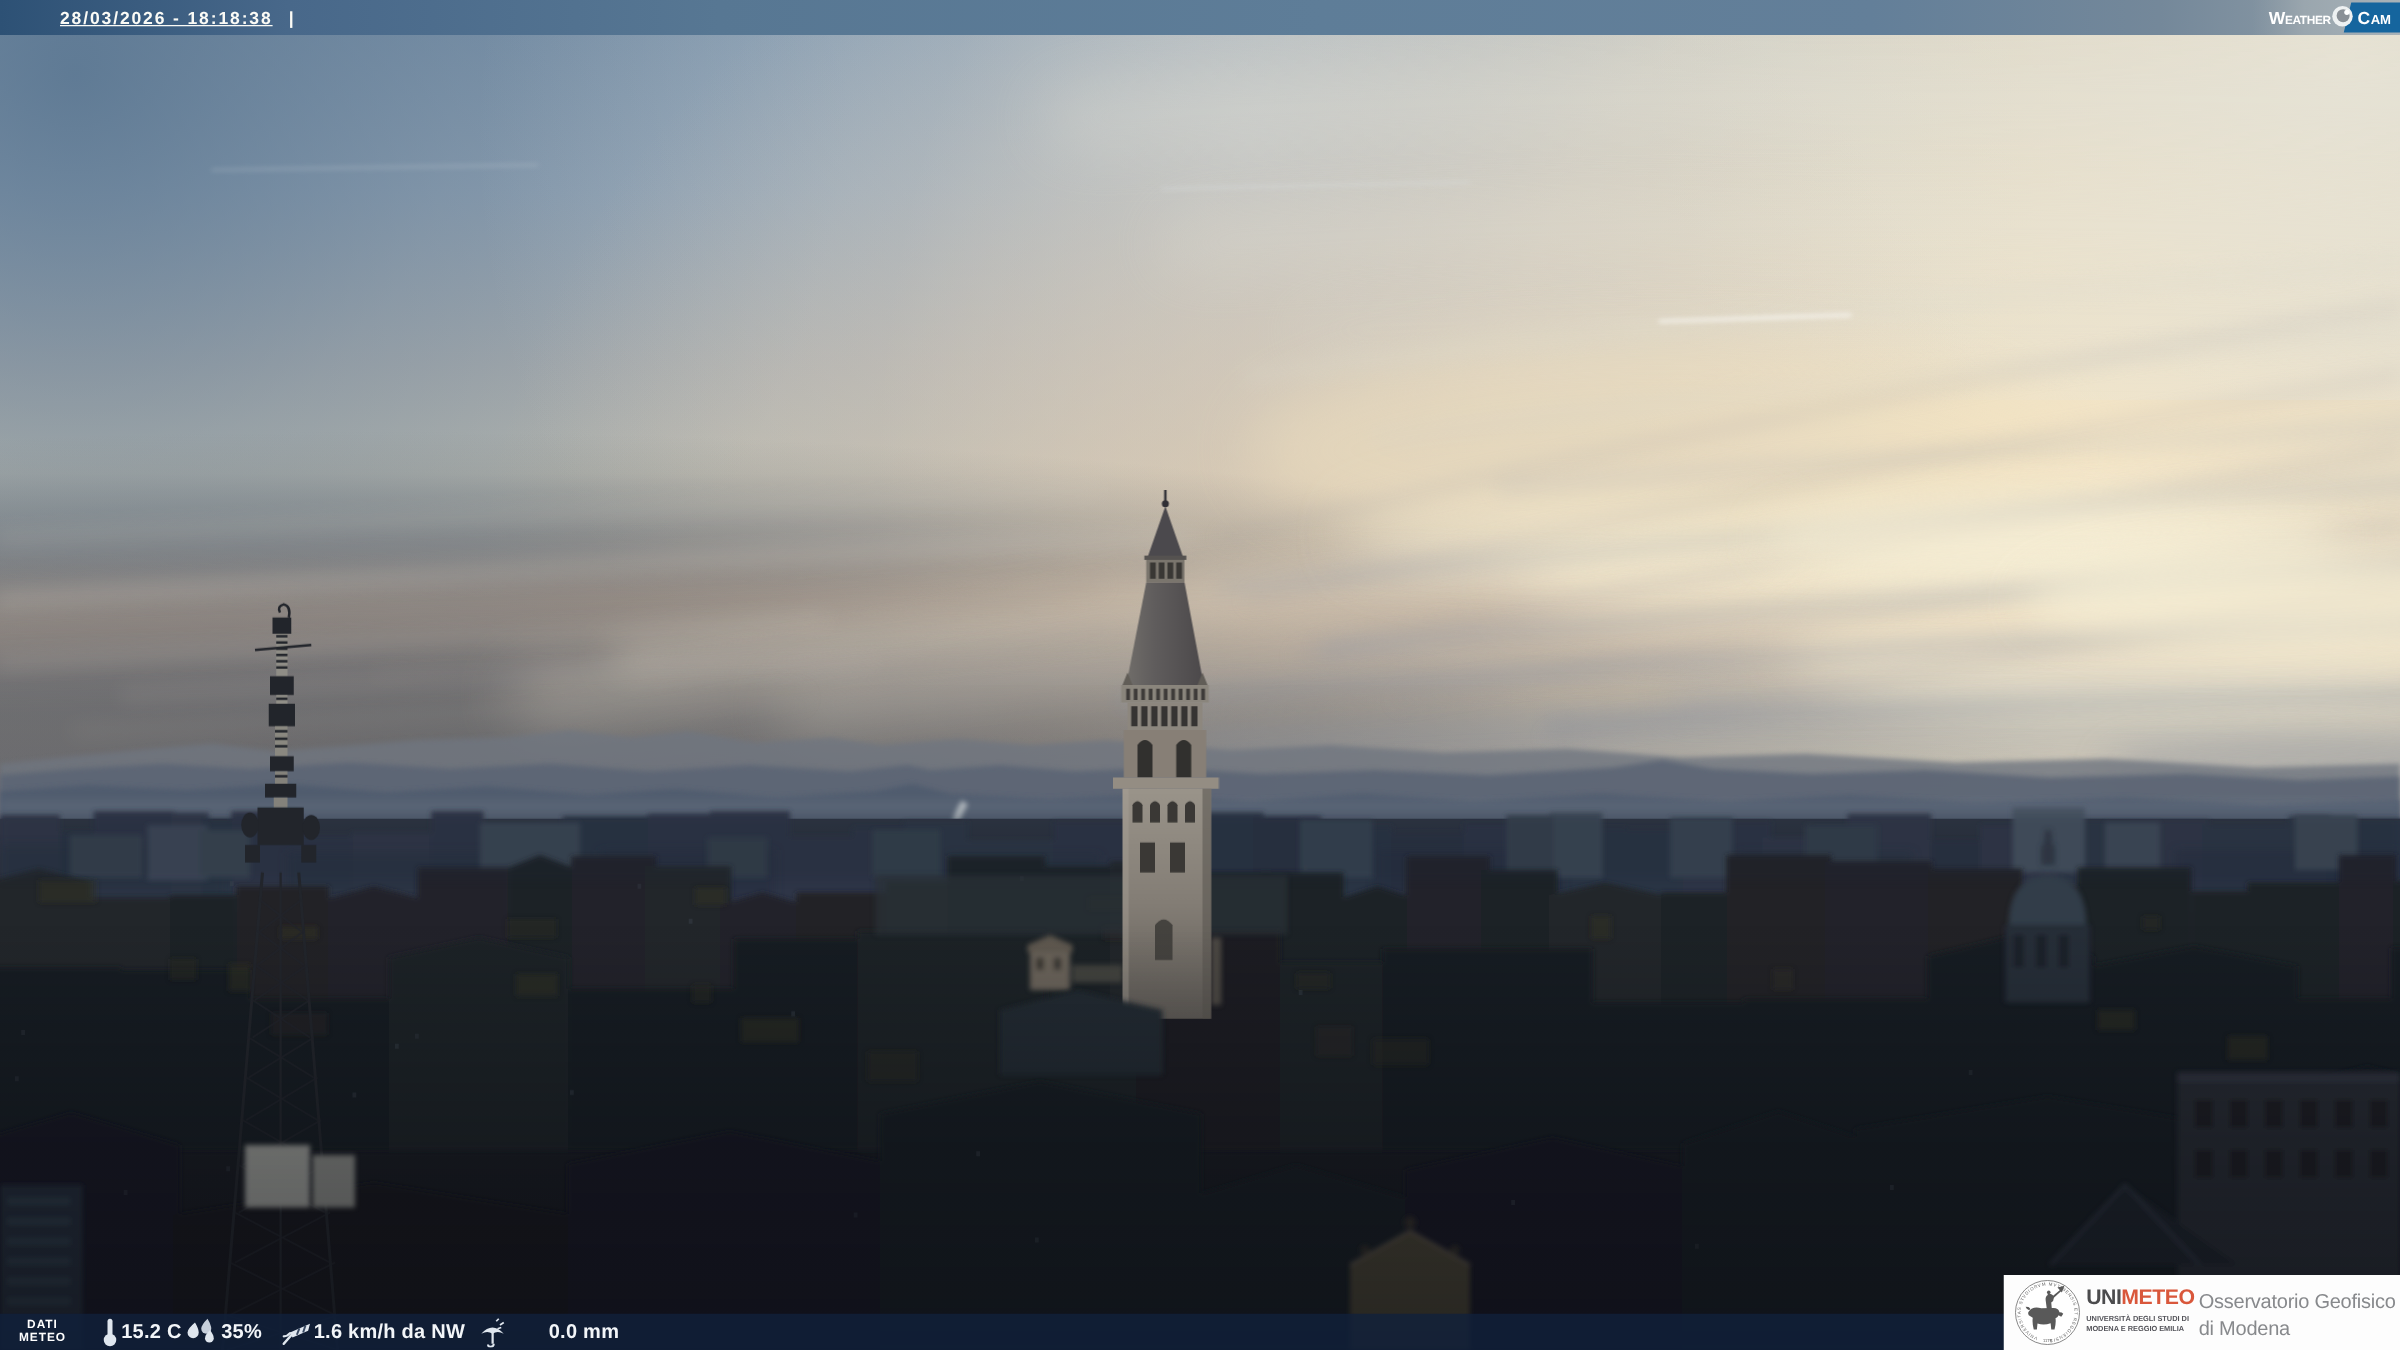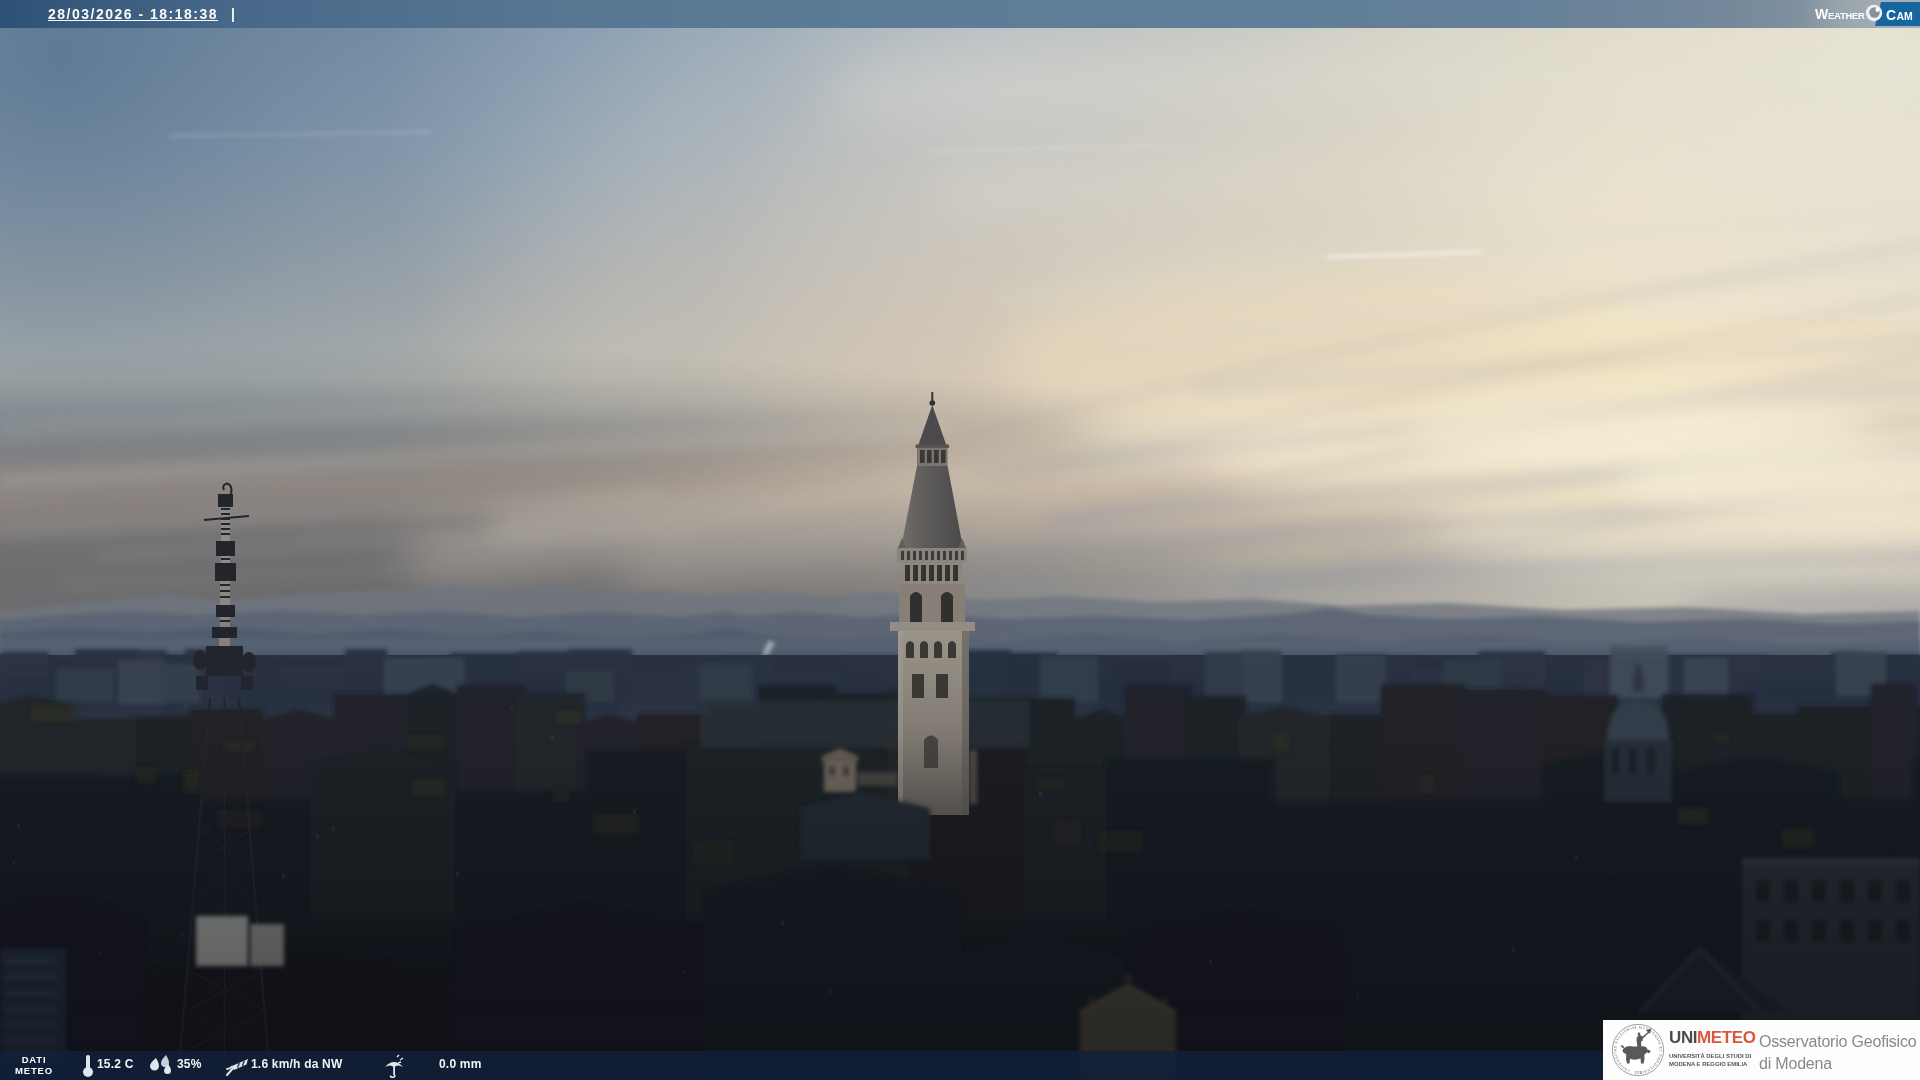--- a/index.html
+++ b/index.html
@@ -5,21 +5,21 @@
   html,body{margin:0;padding:0;width:1920px;height:1080px;overflow:hidden;background:#000;
     font-family:"Liberation Sans", sans-serif;}
   #scene{position:absolute;left:0;top:0;width:1920px;height:1080px;}
   #topbar{position:absolute;left:0;top:0;width:1920px;height:28px;
     background:linear-gradient(to right,#2d5175 0%,#48688a 12%,#577793 30%,#5e7d98 55%,#637f99 78%,#74889a 90%,#93a0a9 100%);}
   #topbar .t{position:absolute;top:6px;color:#fbfbf6;font-weight:bold;font-size:14px;letter-spacing:0.7px;white-space:pre;}
   #wcam{position:absolute;right:0;top:0;height:28px;width:118px;}
   #botbar{position:absolute;left:0;top:1051px;width:1920px;height:29px;background:rgba(16,32,60,0.8);}
   #botbar .lab{position:absolute;left:8px;top:3px;width:52px;text-align:center;color:#fff;
     font-size:9.5px;font-weight:bold;line-height:11px;letter-spacing:0.8px;}
-  #botbar .v{position:absolute;top:6px;color:#f2f5f8;font-weight:bold;font-size:12px;letter-spacing:0.2px;}
+  #botbar .v{position:absolute;top:6px;color:#f2f5f8;font-weight:bold;font-size:16px;letter-spacing:0.2px;}
   #unibox{position:absolute;left:1603px;top:1020px;width:317px;height:60px;background:#fdfdfd;}
   #unibox .uni{position:absolute;left:66px;top:8px;font-size:17px;font-weight:bold;letter-spacing:-0.4px;color:#4b4b4d;}
   #unibox .uni b{color:#d9573b;font-weight:bold;}
   #unibox .sub{position:absolute;left:66px;top:33px;font-size:5.9px;font-weight:bold;color:#54545a;line-height:7.6px;letter-spacing:0px;}
   #unibox .oss{position:absolute;left:156px;top:11px;width:170px;font-size:16px;color:#87898c;line-height:22px;letter-spacing:-0.2px;}
 </style>
 </head>
 <body>
 <svg id="scene" width="1920" height="1080" viewBox="0 0 1920 1080" xmlns="http://www.w3.org/2000/svg">
 <defs>

